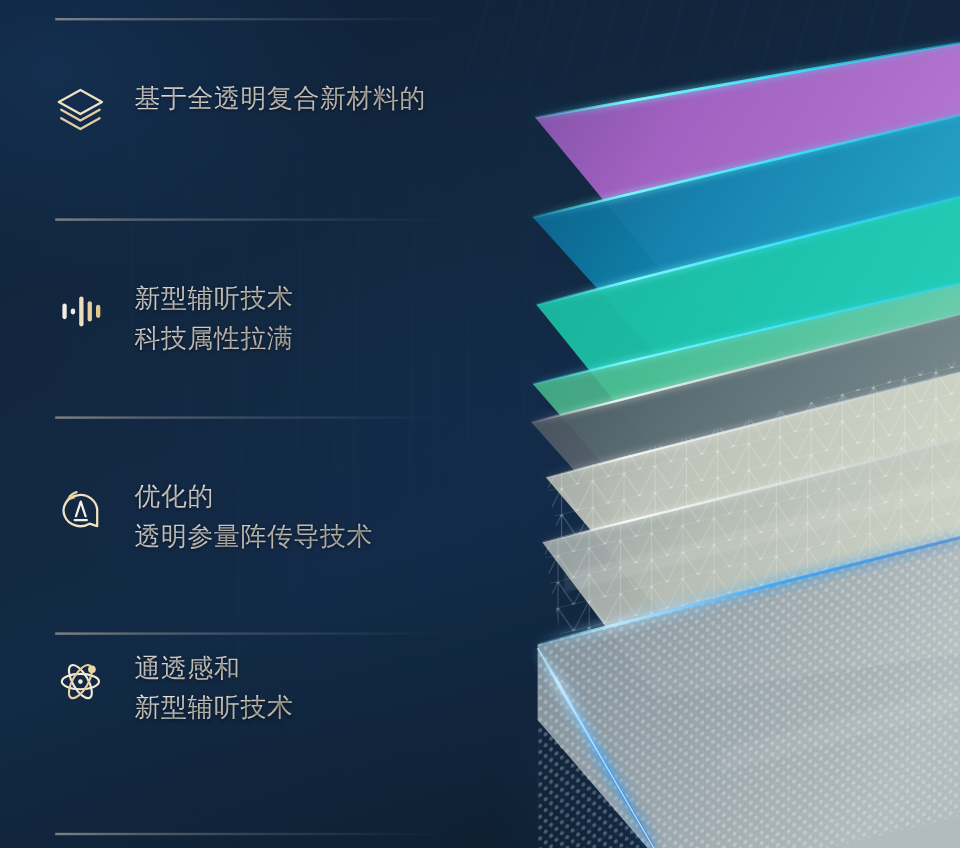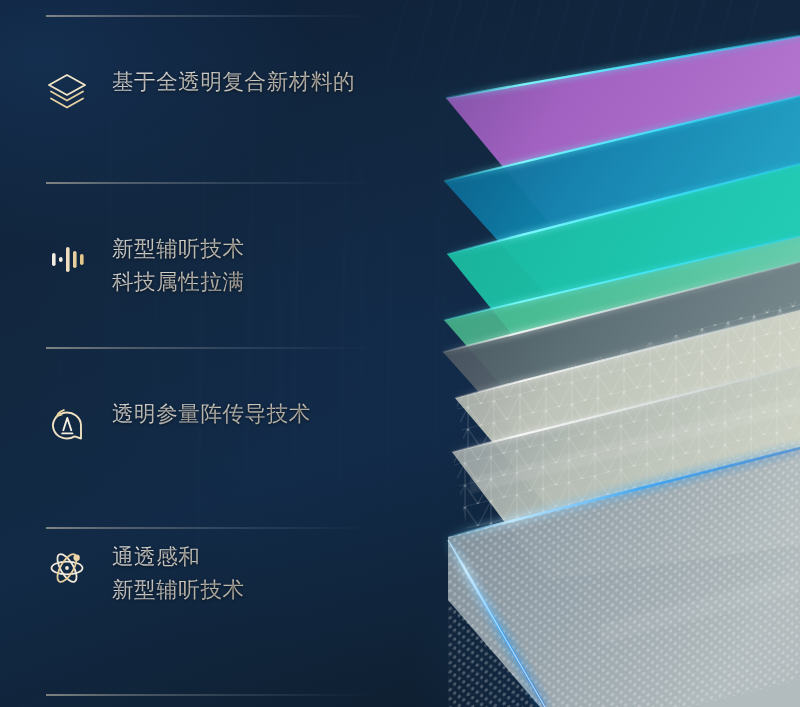--- a/index.html
+++ b/index.html
@@ -372,20 +372,21 @@
       <span class="feature-icon">
         <svg width="44" height="44" viewBox="0 0 44 44">
           <path d="M36 23.5 a14 13 0 1 0 -6.4 10.9 L36 36.5 Z" fill="none" stroke="#efe1c1" stroke-width="1.9" stroke-linejoin="round"></path>
           <path d="M13.2 11.6 a13.6 12.8 0 0 1 5.6 -3.5" fill="none" stroke="#e9d4a4" stroke-width="1.9" stroke-linecap="round"></path>
           <path d="M9.6 15.8 L13.1 10.6 L18.1 13.0 Z" fill="#e9d4a4"></path>
           <path d="M18.3 28.2 L22.3 16.0 L26.3 28.2" fill="none" stroke="#f5efe2" stroke-width="1.9" stroke-linecap="round" stroke-linejoin="round"></path>
           <path d="M17.2 31.4 L27.4 31.4" fill="none" stroke="#f5efe2" stroke-width="1.9" stroke-linecap="round"></path>
         </svg>
       </span>
       <span class="feature-text">
+        <span class="feature-line">优化的</span>
         <span class="feature-line l2">透明参量阵传导技术</span>
       </span>
     </div>
 
     <div class="feature-item" style="top:540px">
       <span class="feature-icon">
         <svg width="44" height="44" viewBox="0 0 44 44">
           <g fill="none" stroke="#f2ead9" stroke-width="1.8">
             <ellipse cx="22" cy="23" rx="15.5" ry="6.4"></ellipse>
             <ellipse cx="22" cy="23" rx="15.5" ry="6.4" transform="rotate(60 22 23)"></ellipse>

